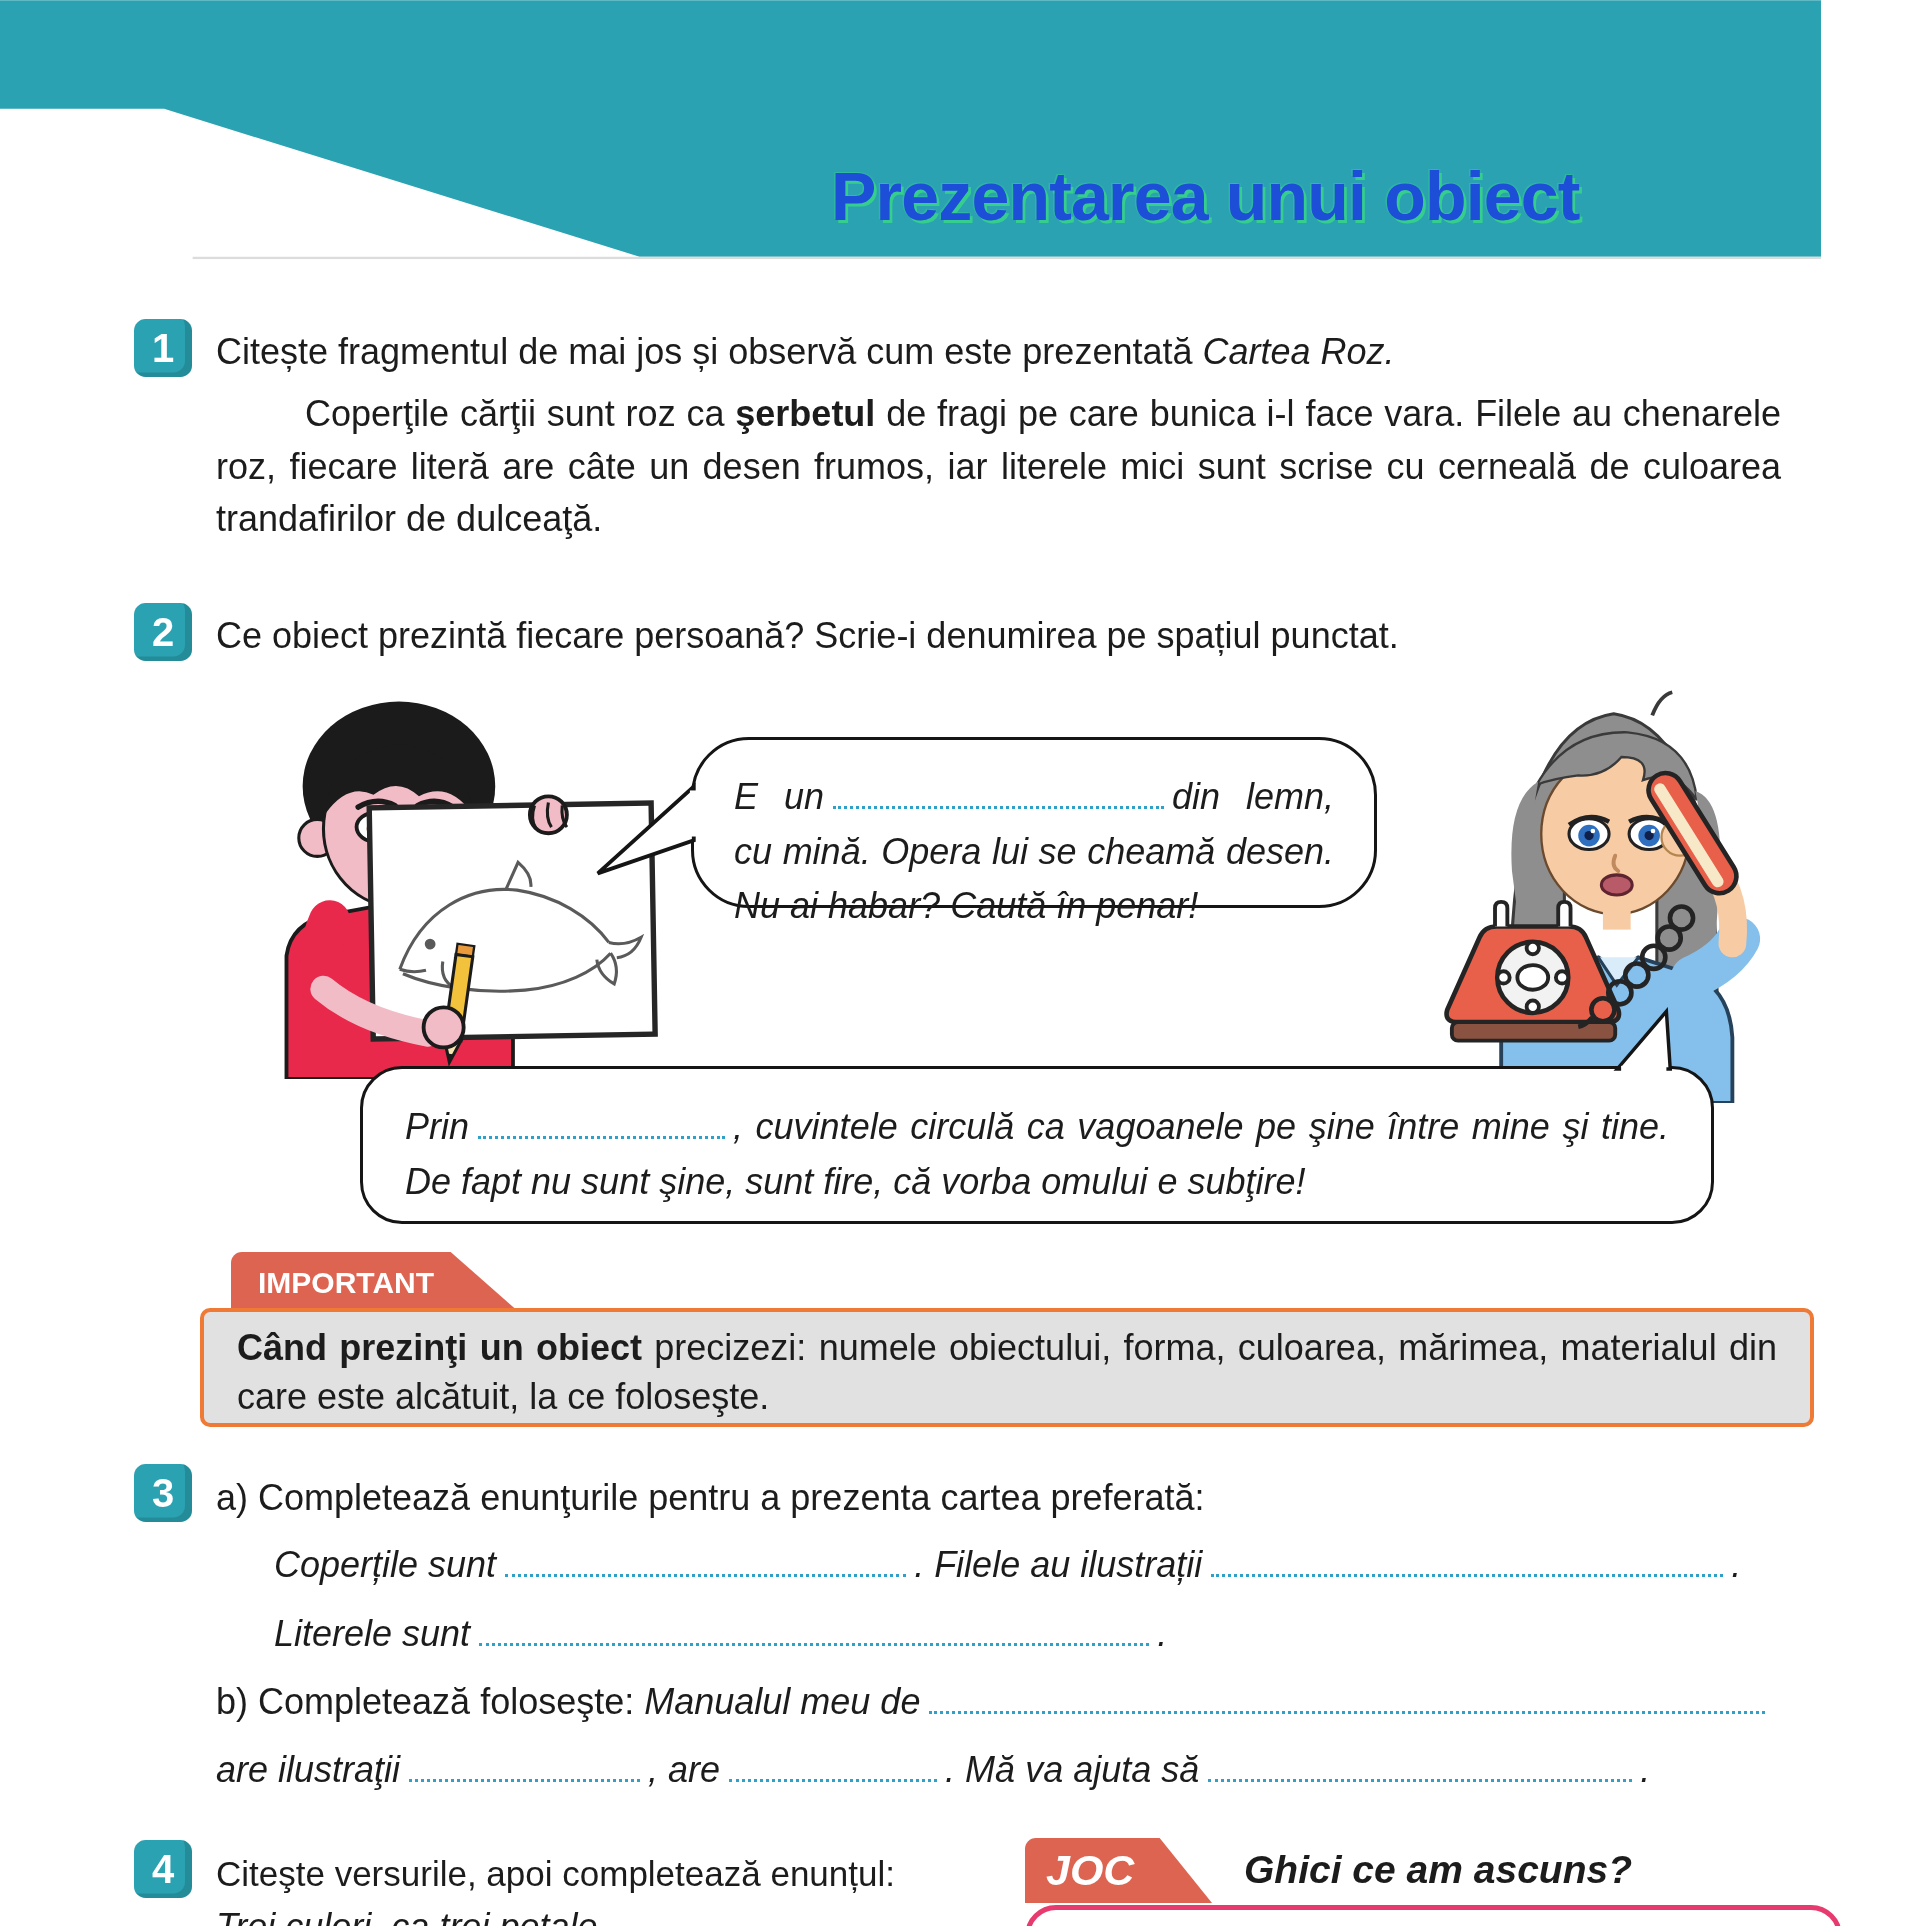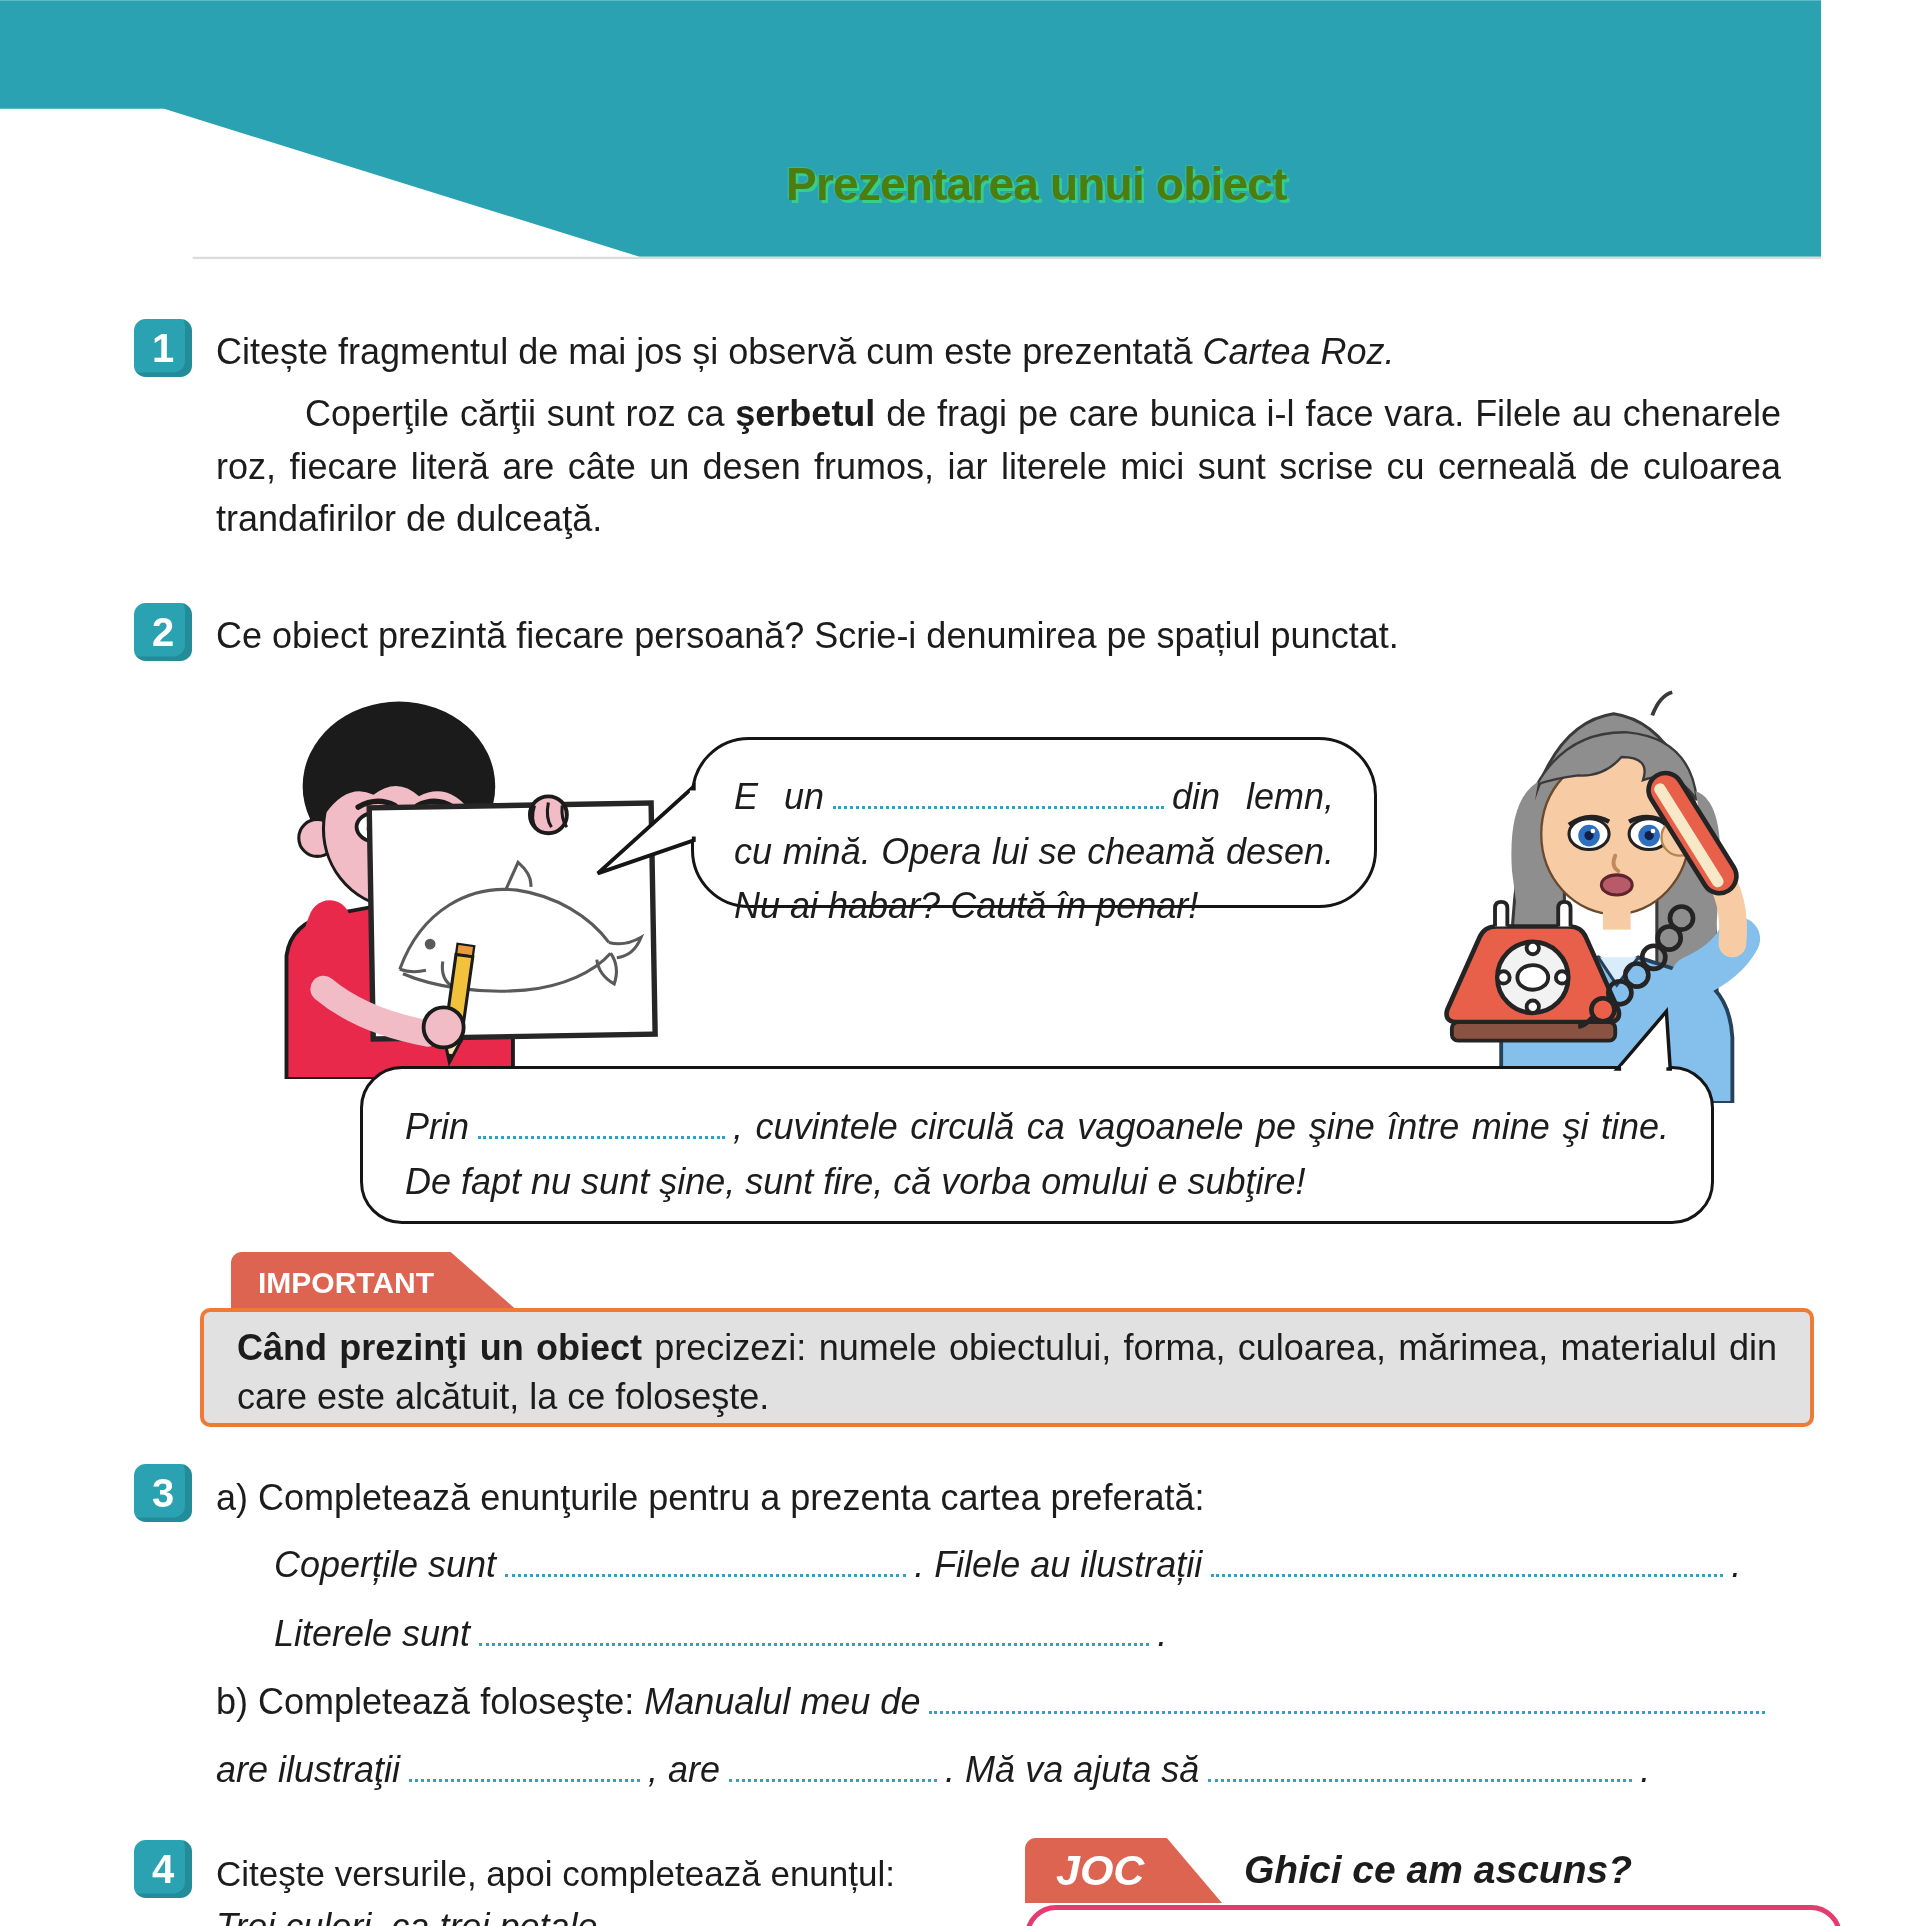--- a/index.html
+++ b/index.html
@@ -1,21 +1,21 @@
 <!DOCTYPE html>
 <html style="font-size:6.2px"><head>
 <meta charset="utf-8">
 <style>
   html,body{margin:0;padding:0;background:#ffffff;}
   .page{position:relative;width:1957px;height:2457px;background:#fff;overflow:hidden;
         font-family:"Liberation Sans",sans-serif;color:#1c1c1c;}
   .abs{position:absolute;}
   svg{display:block;}
   
-  .page-title{position:absolute;left:786px;top:157px;font-size:46px;font-weight:bold;color:#4d7c0f;
+  .page-title{position:absolute;left:831px;top:157px;font-size:68px;font-weight:bold;color:#1d4ed8;
       letter-spacing:-0.8px;white-space:nowrap;
       text-shadow:2.7px 2.7px 0 #35ce8d,-1.5px -1.5px 0 rgba(53,206,141,.45),1.5px -1.5px 0 rgba(53,206,141,.25);}
   
   .badge{position:absolute;width:58px;height:58px;border-radius:11.6px;background:#2aa2b2;color:#fff;
       font-weight:bold;font-size:40px;display:flex;align-items:center;justify-content:center;
       box-shadow:inset -7px -4.6px 0 rgba(0,0,0,.14);}
   .t{position:absolute;font-size:36px;line-height:1.46;}
   .it{font-style:italic;}
   .b{font-weight:bold;margin-top:40px;}
   .just{text-align:justify;}
@@ -180,21 +180,21 @@
   <div class="t it" style="left:274px;top:1608px;width:1556px;white-space:nowrap"><span>Literele sunt</span><span class="dots" style="width:670px"></span><span>.</span></div>
   <div class="t" style="left:216px;top:1676px;width:1614px;white-space:nowrap"><span>b) Completează foloseşte: </span><span class="it">Manualul meu de</span><span class="dots" style="width:836px"></span></div>
   <div class="t it" style="left:216px;top:1744px;width:1614px;white-space:nowrap"><span>are ilustraţii</span><span class="dots" style="width:231px"></span><span>, are</span><span class="dots" style="width:208px"></span><span>. Mă va ajuta să</span><span class="dots" style="width:424px"></span><span>.</span></div>
 
   <div class="badge" style="left:134px;top:1840px">
     <span>4</span>
   </div>
   <div class="t" style="left:216px;top:1848px;width:847px;font-size:35px">Citeşte versurile, apoi completează enunțul:</div>
   <div class="verse" style="top:1906px">Trei culori, ca trei petale,</div>
 
-  <div class="tab" style="left:1025px;top:1838px;width:166px;height:65px;font-size:43px;font-style:italic;padding-left:31px;clip-path:polygon(0 0,72% 0,100% 100%,0 100%)">
+  <div class="tab" style="left:1025px;top:1838px;width:166px;height:65px;font-size:43px;font-style:italic;padding-left:21px;clip-path:polygon(0 0,72% 0,100% 100%,0 100%)">
       <span>JOC</span>
     </div>
   <div class="joc-title">Ghici ce am ascuns?</div>
   <div class="joc-box">
     
     <br>
     
     
   </div>
 

